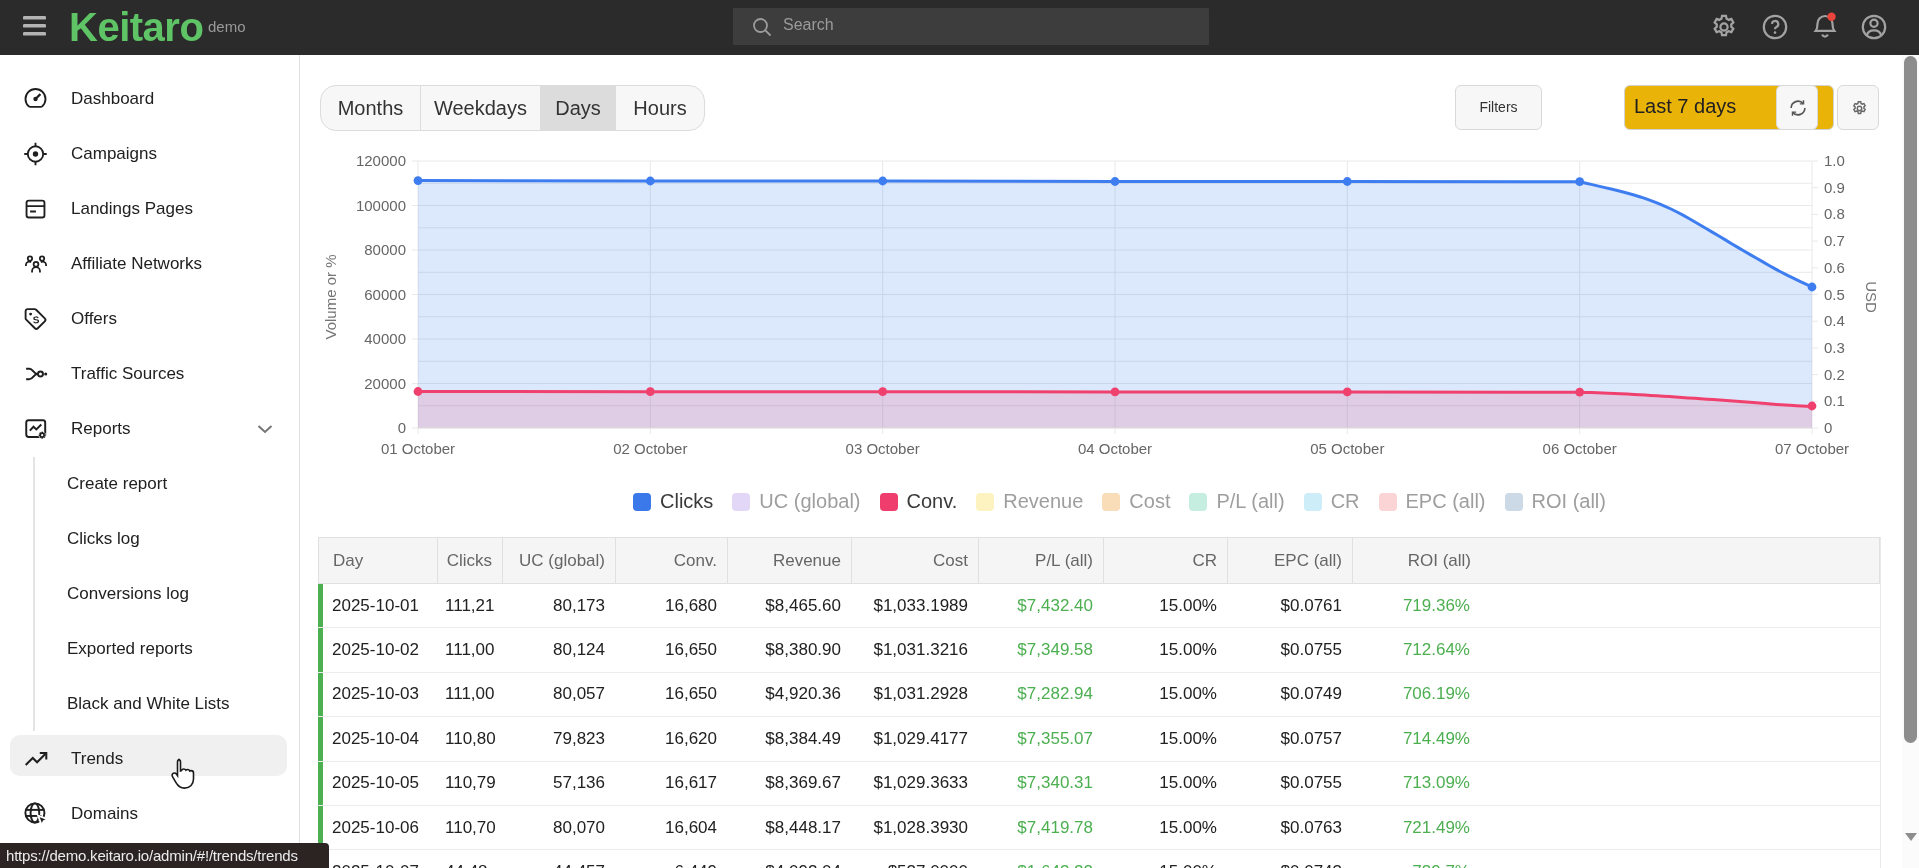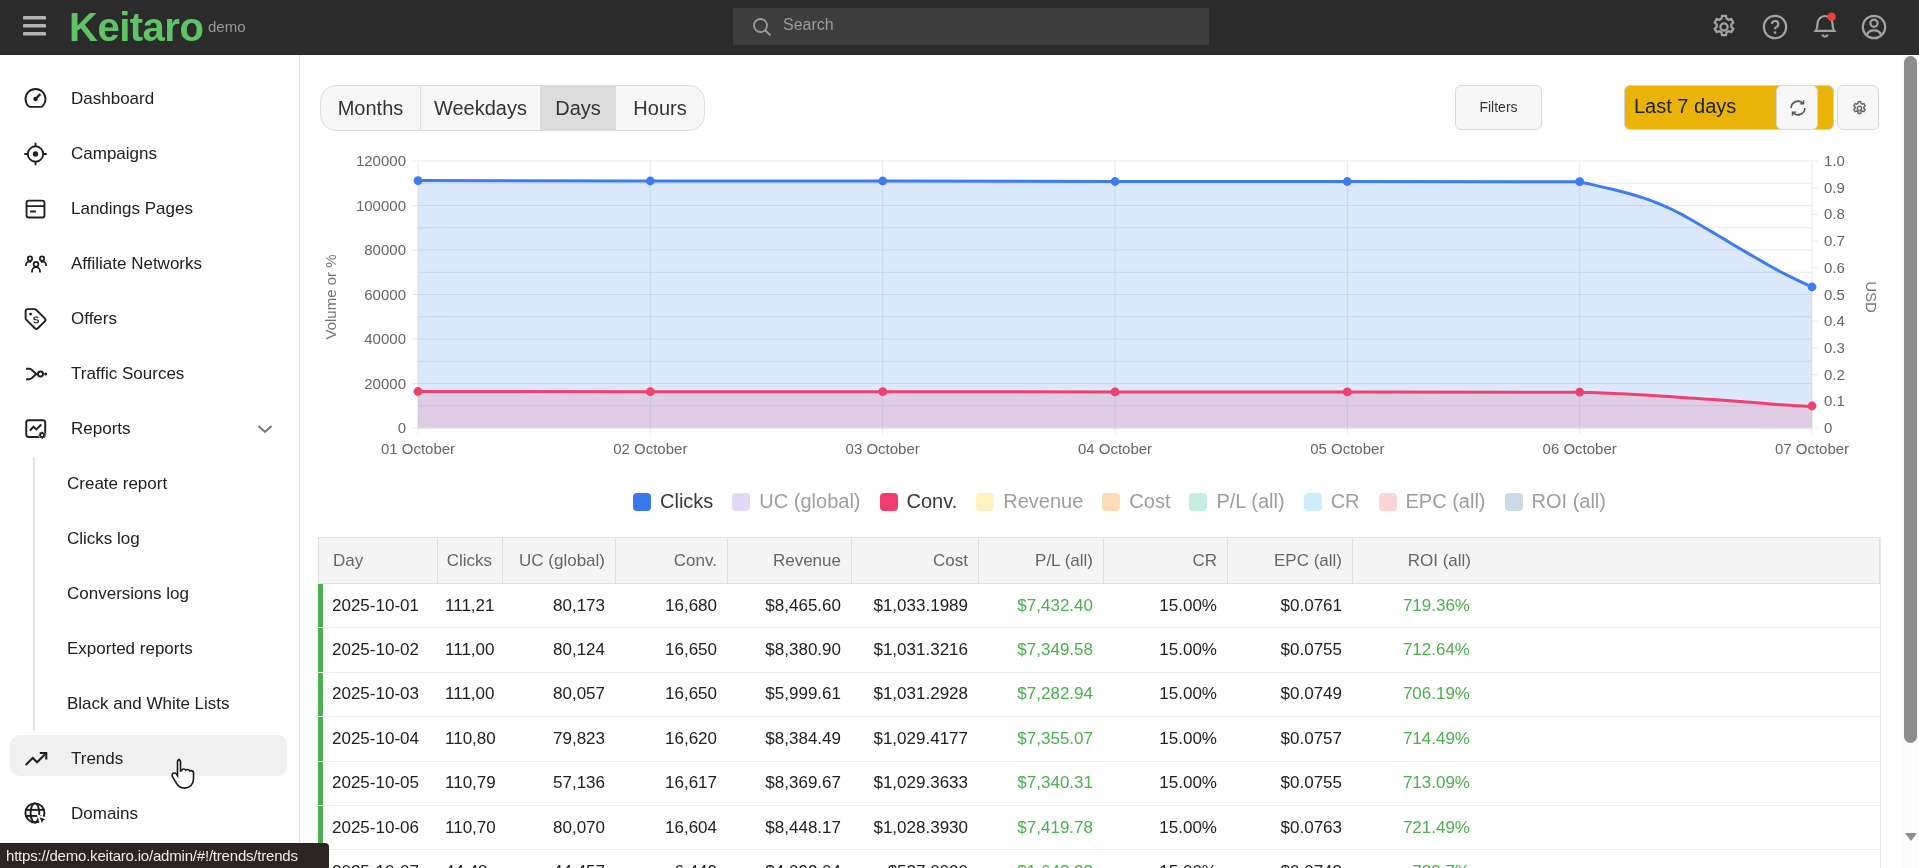--- a/index.html
+++ b/index.html
@@ -393,21 +393,21 @@
       <div class="c7">15.00%</div>
       <div class="c8">$0.0755</div>
     <div class="c9 g">712.64%</div>
       <div class="c10"></div>
   </div>
   <div class="row">
     <div class="c0 l">2025-10-03</div>
       <div class="c1 cl">111,00</div>
       <div class="c2">80,057</div>
     <div class="c3">16,650</div>
-      <div class="c4">$5,999.61</div>
+      <div class="c4">$4,920.36</div>
       <div class="c5">$1,031.2928</div>
     <div class="c6 g">$7,282.94</div>
       <div class="c7">15.00%</div>
       <div class="c8">$0.0749</div>
     <div class="c9 g">706.19%</div>
       <div class="c10"></div>
   </div>
   <div class="row">
     <div class="c0 l">2025-10-04</div>
       <div class="c1 cl">110,80</div>

